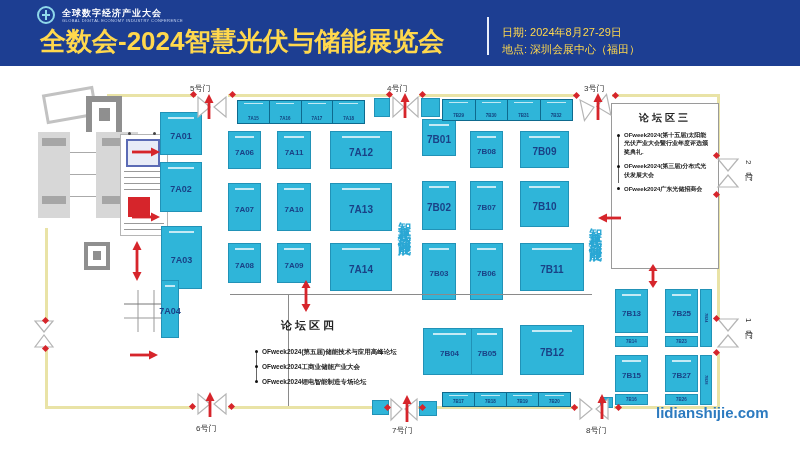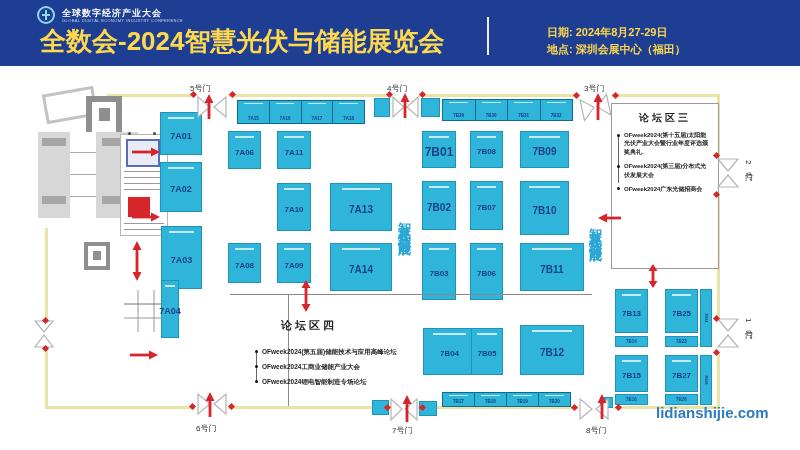--- a/index.html
+++ b/index.html
@@ -10,21 +10,21 @@
   .header{position:absolute;left:0;top:0;width:800px;height:66px;background:#1d3e92;z-index:50;}
   .logo{position:absolute;left:37px;top:6px;width:18px;height:18px;border-radius:50%;
     border:2px solid #8fd8ea;box-sizing:border-box;}
   .logo::before{content:"";position:absolute;left:3px;top:6px;width:8px;height:2px;background:#8fd8ea;}
   .logo::after{content:"";position:absolute;left:6px;top:2px;width:2px;height:10px;background:#8fd8ea;}
   .logo-title{position:absolute;left:62px;top:7px;font-size:9px;font-weight:bold;color:#fff;letter-spacing:1px;}
   .logo-sub{position:absolute;left:62px;top:18px;font-size:4px;color:#c9d6f2;letter-spacing:.4px;}
   .main-title{position:absolute;left:40px;top:24px;width:450px;font-size:26px;font-weight:bold;
     color:#ffd84d;white-space:nowrap;letter-spacing:0;}
   .hdr-divider{position:absolute;left:487px;top:17px;width:2px;height:38px;background:#e9eefb;}
-  .hdr-date{position:absolute;left:502px;top:24px;font-size:11px;font-weight:bold;color:#ffd84d;line-height:1.55;margin-left:45px;}
+  .hdr-date{position:absolute;left:502px;top:24px;font-size:11px;font-weight:normal;color:#ffd84d;line-height:1.55;}
   .hall-badge{position:absolute;left:673px;top:13px;width:84px;height:40px;background:#36b9d9;border-radius:7px;
     display:flex;align-items:center;justify-content:center;font-size:22px;font-weight:bold;color:#fff;}
 
   
   .wall{position:absolute;background:#e9e3a6;}
   .gray{position:absolute;}
   .dot{position:absolute;width:3px;height:3px;border-radius:50%;background:#444;}
 
   
   .booth{position:absolute;background:#2fb5d9;border:1px solid rgba(10,80,120,.35);box-sizing:border-box;
@@ -147,52 +147,58 @@
   <div class="booth" style="left:161px;top:280px;width:18px;height:58px">
       <span>7A04</span>
     </div>
 
   <div class="booth" style="left:228px;top:131px;width:33px;height:38px;font-size:8px">
       <span>7A06</span>
     </div>
   <div class="booth" style="left:277px;top:131px;width:34px;height:38px;font-size:8px">
       <span>7A11</span>
     </div>
+  <div class="booth wide" style="left:330px;top:131px;width:62px;height:38px">
+      <span>7A12</span>
+    </div>
+  <div class="booth" style="left:228px;top:183px;width:33px;height:48px;font-size:8px">
+      <span>7A07</span>
+    </div>
   <div class="booth" style="left:277px;top:183px;width:34px;height:48px;font-size:8px">
       <span>7A10</span>
     </div>
   <div class="booth wide" style="left:330px;top:183px;width:62px;height:48px">
       <span>7A13</span>
     </div>
   <div class="booth" style="left:228px;top:243px;width:33px;height:40px;font-size:8px">
       <span>7A08</span>
     </div>
   <div class="booth" style="left:277px;top:243px;width:34px;height:40px;font-size:8px">
       <span>7A09</span>
     </div>
   <div class="booth wide" style="left:330px;top:243px;width:62px;height:48px">
       <span>7A14</span>
     </div>
 
-  <div class="booth" style="left:422px;top:131px;width:34px;height:37px;font-size:12px">
+  <div class="booth" style="left:422px;top:119px;width:34px;height:37px;font-size:10px">
       <span>7B01</span>
     </div>
   <div class="booth" style="left:470px;top:131px;width:33px;height:37px;font-size:8px">
       <span>7B08</span>
     </div>
   <div class="booth wide" style="left:520px;top:131px;width:49px;height:37px">
       <span>7B09</span>
     </div>
   <div class="booth" style="left:422px;top:181px;width:34px;height:49px;font-size:10px">
       <span>7B02</span>
     </div>
   <div class="booth" style="left:470px;top:181px;width:33px;height:49px;font-size:8px">
       <span>7B07</span>
     </div>
-  <div class="booth wide" style="left:520px;top:181px;width:49px;height:54px">
+  <div class="booth wide" style="left:520px;top:181px;width:49px;height:46px">
       <span>7B10</span>
     </div>
   <div class="booth" style="left:422px;top:243px;width:34px;height:57px;font-size:8px">
       <span>7B03</span>
     </div>
   <div class="booth" style="left:470px;top:243px;width:33px;height:57px;font-size:8px">
       <span>7B06</span>
     </div>
   <div class="booth wide" style="left:520px;top:243px;width:64px;height:48px">
       <span>7B11</span>

